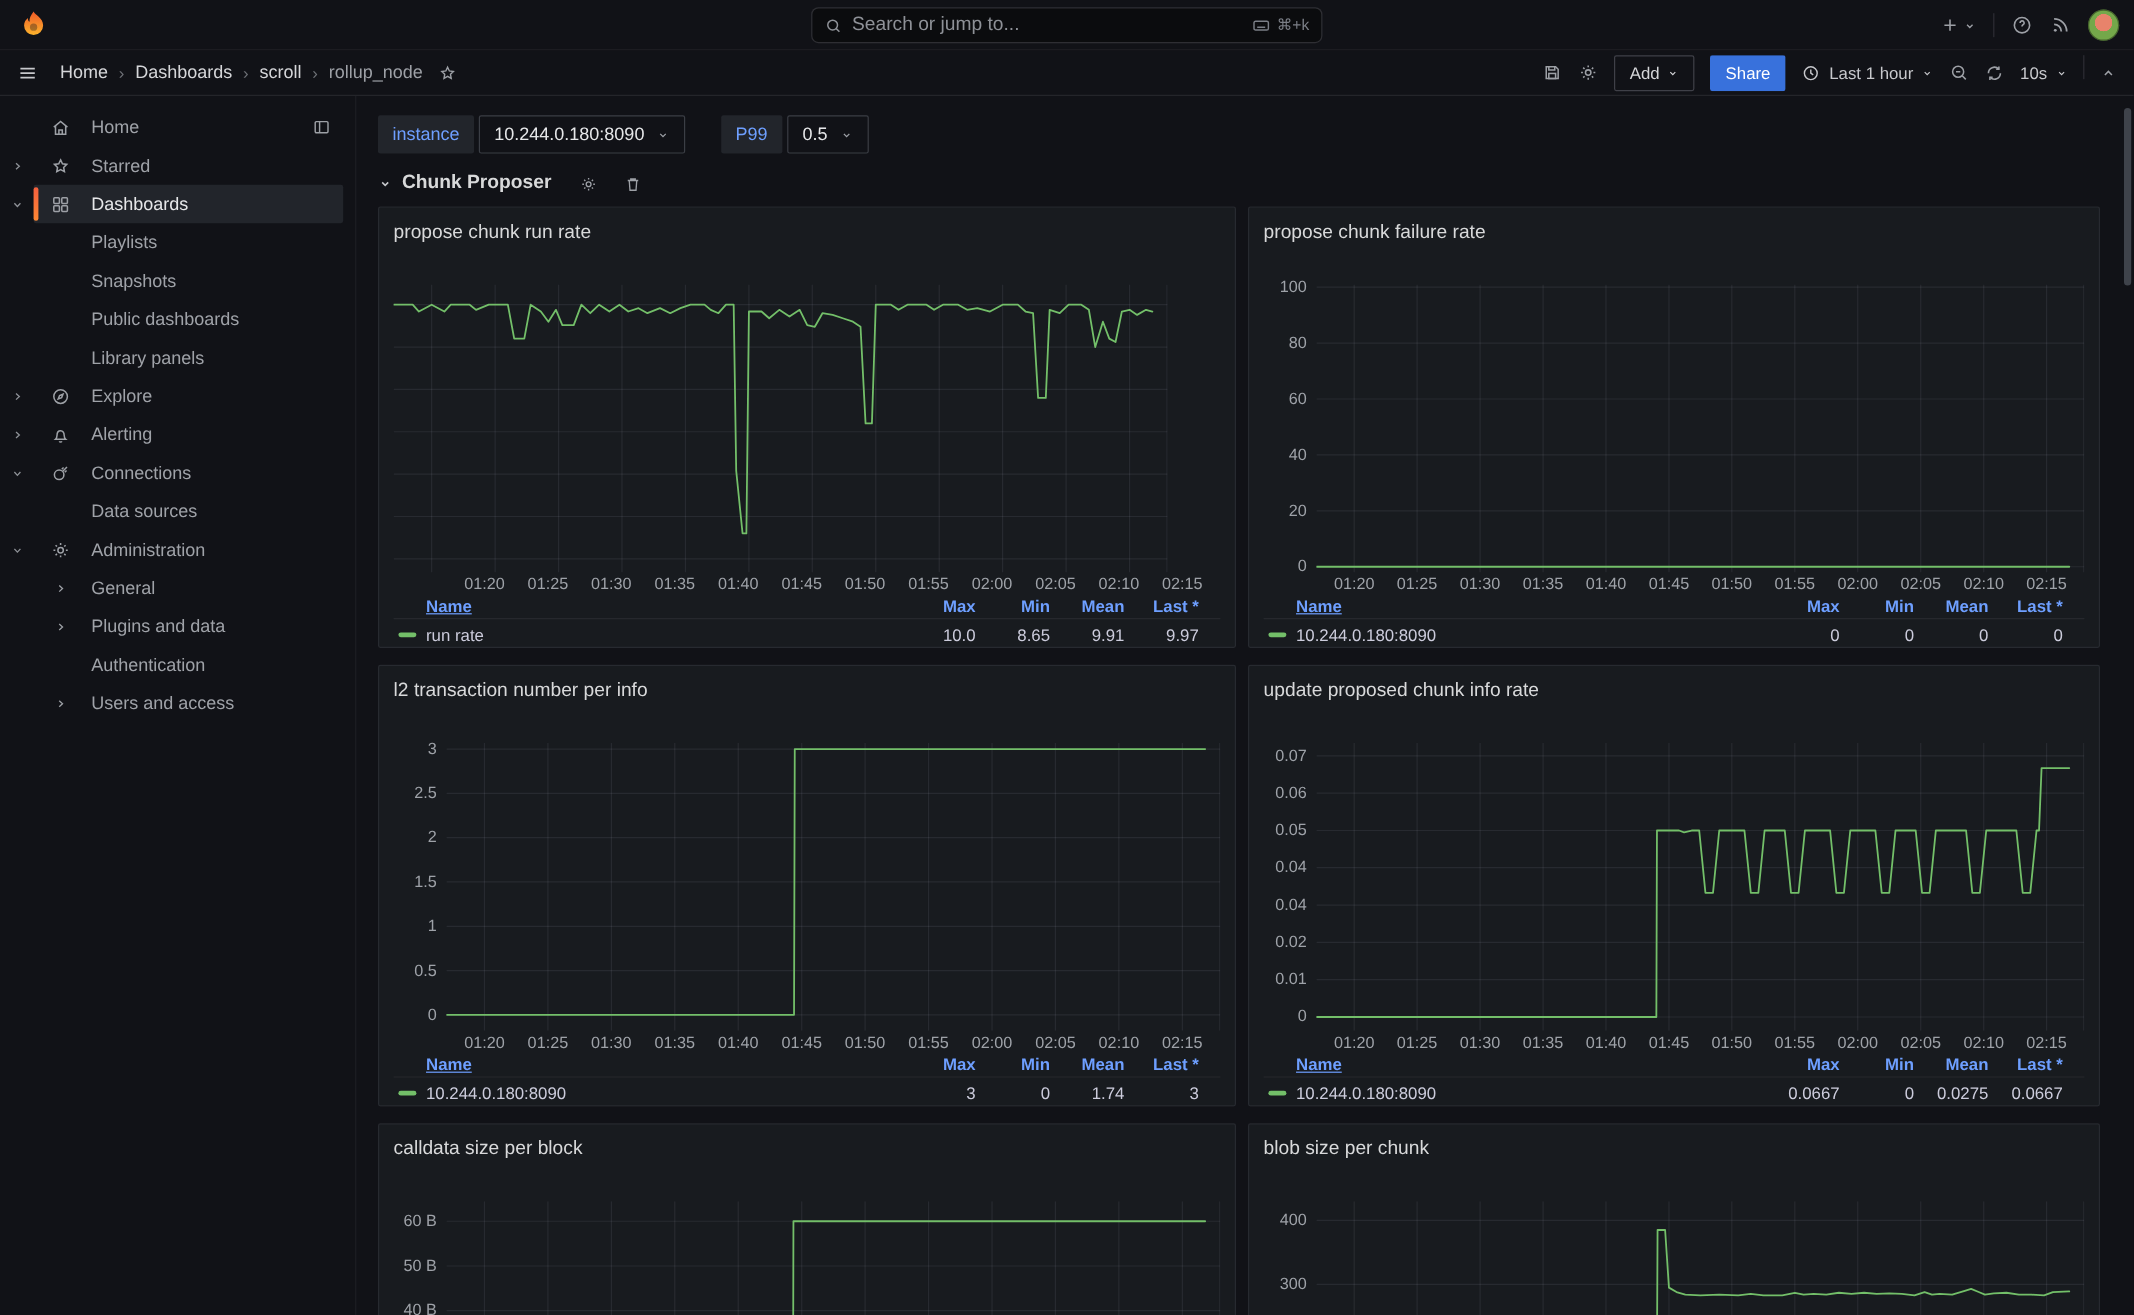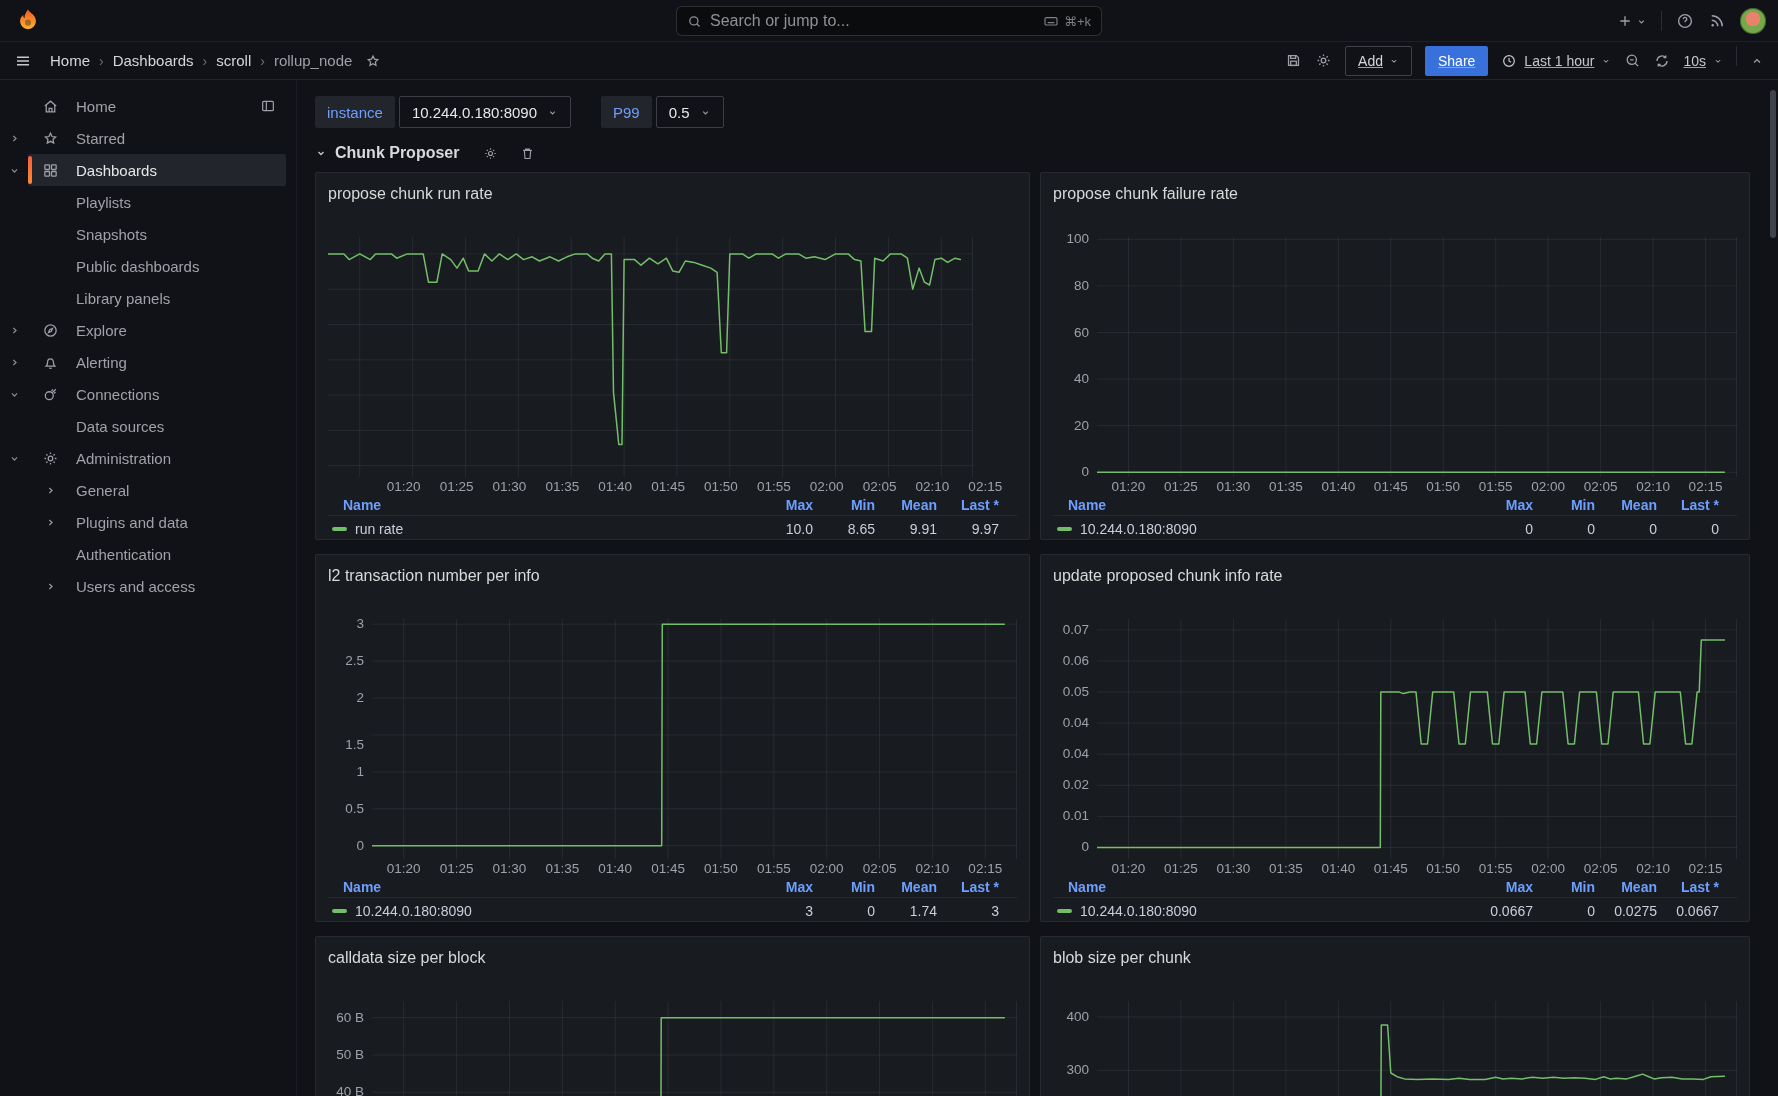--- a/index.html
+++ b/index.html
@@ -28,21 +28,21 @@
 
   
   .bar2 { position:absolute; top:42px; left:0; right:0; height:38px; background:#111217;
     border-bottom:1px solid rgba(204,204,220,.1); display:flex; align-items:center; padding:0 14px; }
   .hamburger { color:#c7c8cc; margin-right:18px; }
   .crumbs { display:flex; align-items:center; gap:9px; font-size:15px; }
   .crumb { color:#d5d6d9; }
   .crumb.dim { color:#9da0a6; }
   .crumb-sep { color:#6e7177; font-size:14px; }
   .crumb-star { color:#9da0a6; margin-left:4px; }
-  .bar2-right { margin-left:auto; display:flex; gap:13px; color:#9da0a6;text-decoration:underline; }
+  .bar2-right { margin-left:auto; display:flex; gap:13px; color:#9da0a6; }
   .btn { height:30px; display:inline-flex; align-items:center; gap:6px; padding:0 12px;
     border-radius:2px; font-size:14px; color:#d5d6d9; background:transparent; border:1px solid transparent; }
   .btn.outline { border-color:rgba(204,204,220,.25); }
   .btn.primary { color:#fff; font-weight:500; }
   .grp { display:flex; align-items:center; gap:7px; color:#c7c8cc; font-size:14px; }
 
   
   .sidebar { position:absolute; left:0; top:80px; bottom:0; width:297px; background:#111217;
     border-right:1px solid rgba(204,204,220,.07); padding-top:10px; }
   .nav-row { position:relative; display:flex; align-items:center; height:32px; margin:0 10px 0 0; }
@@ -75,21 +75,21 @@
   .panel-title { font-size:16px; font-weight:500; color:#d8d9da; height:22px; line-height:22px; }
   .chart { display:flex; margin-top:32px; }
   .yaxis { width:44px; position:relative; height:240px; }
   .ylab { position:absolute; right:8px; font-size:13.5px; color:#9ea2a8; line-height:16px; white-space:nowrap; }
   .plot { flex:1; height:240px; position:relative; }
   .plot svg { position:absolute; inset:0; }
   .grid line { stroke:rgba(204,204,220,.09); stroke-width:1; }
   .xaxis { position:relative; height:18px; margin-left:44px; }
   .xlab { position:absolute; top:2px; transform:translateX(-50%); font-size:13.5px; color:#9ea2a8; white-space:nowrap; }
   .legend-head { display:flex; align-items:center; height:20px; padding:0 18px 0 4px; font-size:14px; font-weight:600; color:#6e9fff; }
-  .legend-head .lh-name { margin-left:11px; }
+  .legend-head .lh-name { margin-left:23px;text-decoration:underline; }
   .lcol { width:62px; text-align:right; }
   .legend-head .sp, .legend-row .sp { flex:1; }
   .legend-row { display:flex; align-items:center; height:26px; padding:0 18px 0 4px;
     border-top:1px solid rgba(204,204,220,.08); font-size:14px; color:#ccccdc; }
   .swatch { width:15px; height:4px; border-radius:2px; background:#73bf69; margin-right:8px; flex:0 0 auto; }
   .scrollthumb { position:absolute; right:2px; top:90px; width:6px; height:148px; border-radius:3px; background:#3f434b; }
 </style>
 </head>
 <body>
 
@@ -615,21 +615,21 @@
           <span class="lcol">0</span>
         </div>
       </section>
       <section class="panel">
         <h2 class="panel-title">l2 transaction number per info</h2>
         <div class="chart">
           <div class="yaxis">
             <div class="ylab" style="top: -2.83077px;">3</div>
             <div class="ylab" style="top: 34.0923px;">2.5</div>
             <div class="ylab" style="top: 71.0154px;">2</div>
-            <div class="ylab" style="top: 118px;">1.5</div>
+            <div class="ylab" style="top: 108px;">1.5</div>
             <div class="ylab" style="top: 144.862px;">1</div>
             <div class="ylab" style="top: 181.785px;">0.5</div>
             <div class="ylab" style="top: 218.708px;">0</div>
           </div>
           <div class="plot">
             <svg width="645" height="240">
               <g class="grid">
                 <line x1="0" x2="645" y1="5.2" y2="5.2"></line>
                 <line x1="0" x2="645" y1="42.1" y2="42.1"></line>
                 <line x1="0" x2="645" y1="79.0" y2="79.0"></line>

